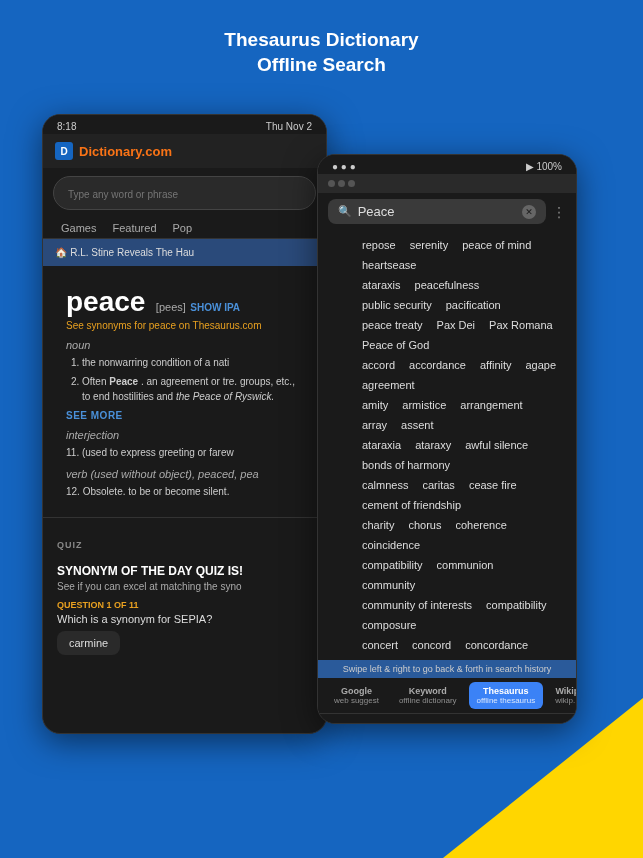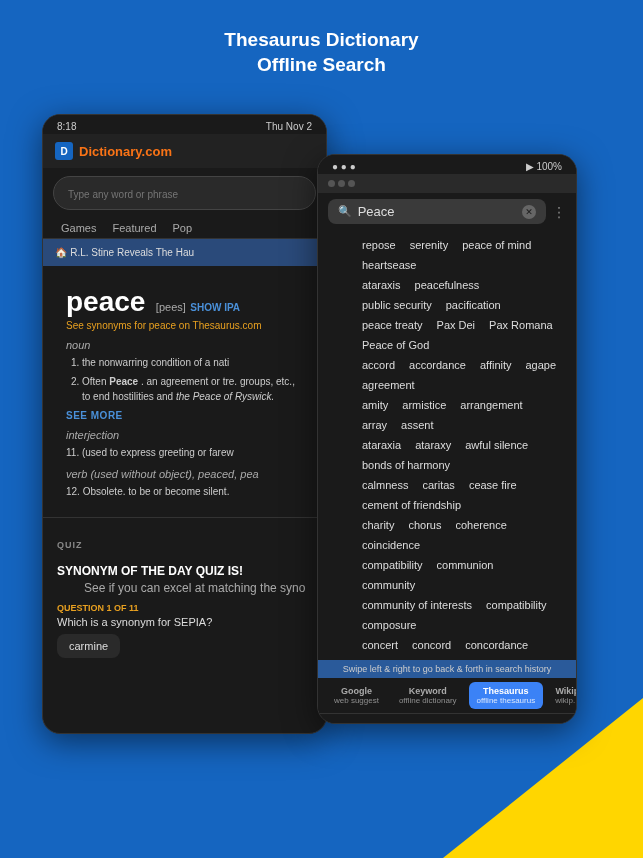--- a/index.html
+++ b/index.html
@@ -209,24 +209,23 @@
     }
 
     .dict-quiz-title {
       font-size: 12px;
       font-weight: 800;
       color: white;
       margin-top: 14px;
     }
 
     .dict-quiz-subtitle {
-      font-size: 12px;
+      font-size: 10px;
       color: #aaa;
       margin-top: 3px;
-      margin-left: 27px;
     }
 
     .dict-quiz-question-label {
       font-size: 9px;
       color: #e8a020;
       font-weight: 700;
       margin-top: 8px;
     }
 
     .dict-quiz-question {

